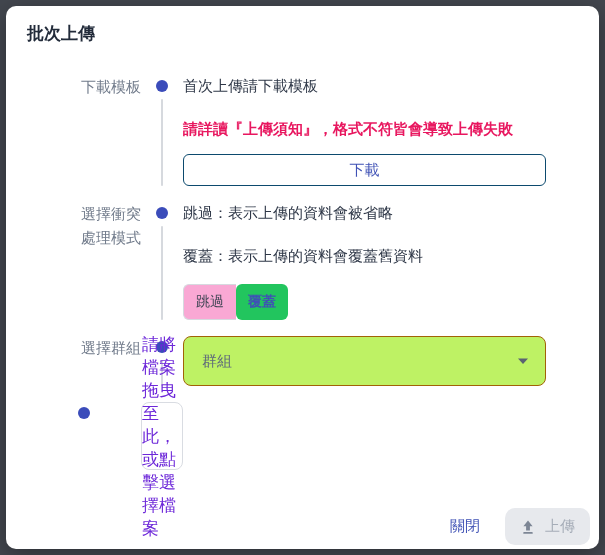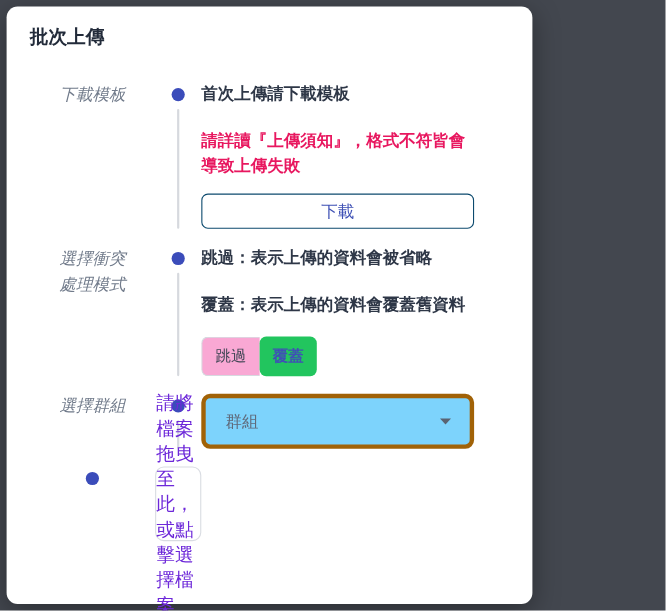--- a/index.html
+++ b/index.html
@@ -4,21 +4,21 @@
 <style>
   html,body{margin:0;padding:0;}
   body{
     width:605px;height:555px;
     background:#43474f;
     font-family:"Liberation Sans","DejaVu Sans",sans-serif;
     position:relative;overflow:hidden;
   }
   .dialog-card{
     position:absolute;left:6px;top:6px;
-    width:478px;height:543px;
+    width:593px;height:543px;
     background:#ffffff;border-radius:10px;
     box-sizing:border-box;
     display:flex;flex-direction:column;
     box-shadow:0 6px 24px rgba(0,0,0,.35);
   }
   .dialog-title{
     padding:16px 21px 0 21px;
     font-size:17px;font-weight:bold;color:#222b3a;
     line-height:24px;
   }
@@ -26,38 +26,37 @@
     flex:1;
     padding:29px 53px 0 21px;
     box-sizing:border-box;
   }
   .step{
     display:grid;
     grid-template-columns:114px 42px 1fr;
     padding-bottom:16px;
   }
   .step-label{
-    text-align:center;color:#717b8b;font-size:15px;line-height:24px;
+    text-align:right;color:#717b8b;font-size:15px;line-height:24px;
     padding-top:0;
-    font-style:italic;
   }
   .timeline{
     display:flex;flex-direction:column;align-items:center;
   }
   .dot{
     width:12px;height:12px;border-radius:50%;
     background:#3b4cba;margin-top:5px;flex:0 0 auto;
   }
   .tline{
     width:2px;background:#d6d9de;flex:1;
     margin-top:7px;border-radius:1px;
   }
   .step-content{min-width:0;}
   .txt{
-    margin:0;font-size:15px;line-height:22px;color:#2e3747;font-weight:bold;
+    margin:0;font-size:15px;line-height:22px;color:#2e3747;
   }
   .txt.mb1{margin-bottom:21px;}
   .txt.mb2{margin-bottom:14px;}
   .warn{
     margin:0 0 14px 0;font-size:15px;line-height:22px;
     font-weight:bold;color:#e8175f;
   }
   .download-btn{
     display:block;width:100%;height:32px;
     background:#ffffff;border:1px solid #0c4a6e;border-radius:6px;
@@ -74,24 +73,24 @@
   }
   .toggle-opt.off{
     background:#f9a8d4;border:1px solid #d6d9df;border-right:none;
     border-radius:6px 0 0 6px;color:#3f4554;
   }
   .toggle-opt.on{
     background:#22c55e;border:none;border-radius:6px;
     color:#3f51b5;font-weight:bold;
   }
   .select-box{
-    height:50px;border:4px solid #a16207;border-radius:8px;
+    height:50px;border:1px solid #a16207;border-radius:8px;
     display:flex;align-items:center;
     padding:0 16px 0 18px;box-sizing:border-box;
-    cursor:pointer;background:#7dd3fc;
+    cursor:pointer;background:#bef264;
   }
   .select-value{font-size:15px;color:#5f6a7b;}
   .select-caret{margin-left:auto;display:flex;}
   .dropzone{
     height:66px;border:1px solid #d9dce2;border-radius:8px;
     display:flex;align-items:center;justify-content:center;
     font-size:17px;color:#6d28d9;cursor:pointer;background:#fff;
   }
   .dialog-footer{
     display:flex;justify-content:flex-end;align-items:center;
@@ -175,14 +174,26 @@
       </div>
       <div class="step-content">
         <div class="dropzone">
           <span>請將檔案拖曳至此，或點擊選擇檔案</span>
         </div>
       </div>
     </div>
 
   </div>
 
+  <div class="dialog-footer">
+    <button class="close-btn">關閉</button>
+    <button class="upload-btn">
+      <span>
+        <svg width="16" height="16" viewBox="0 0 16 16">
+          <path d="M8 1.5 L12.6 7.2 H9.9 V11.5 H6.1 V7.2 H3.4 Z" fill="#7d8695"></path>
+          <rect x="3.2" y="13" width="9.6" height="1.8" rx="0.9" fill="#7d8695"></rect>
+        </svg>
+      </span>
+      <span>上傳</span>
+    </button>
+  </div>
 
 </div>
 
 </body></html>

